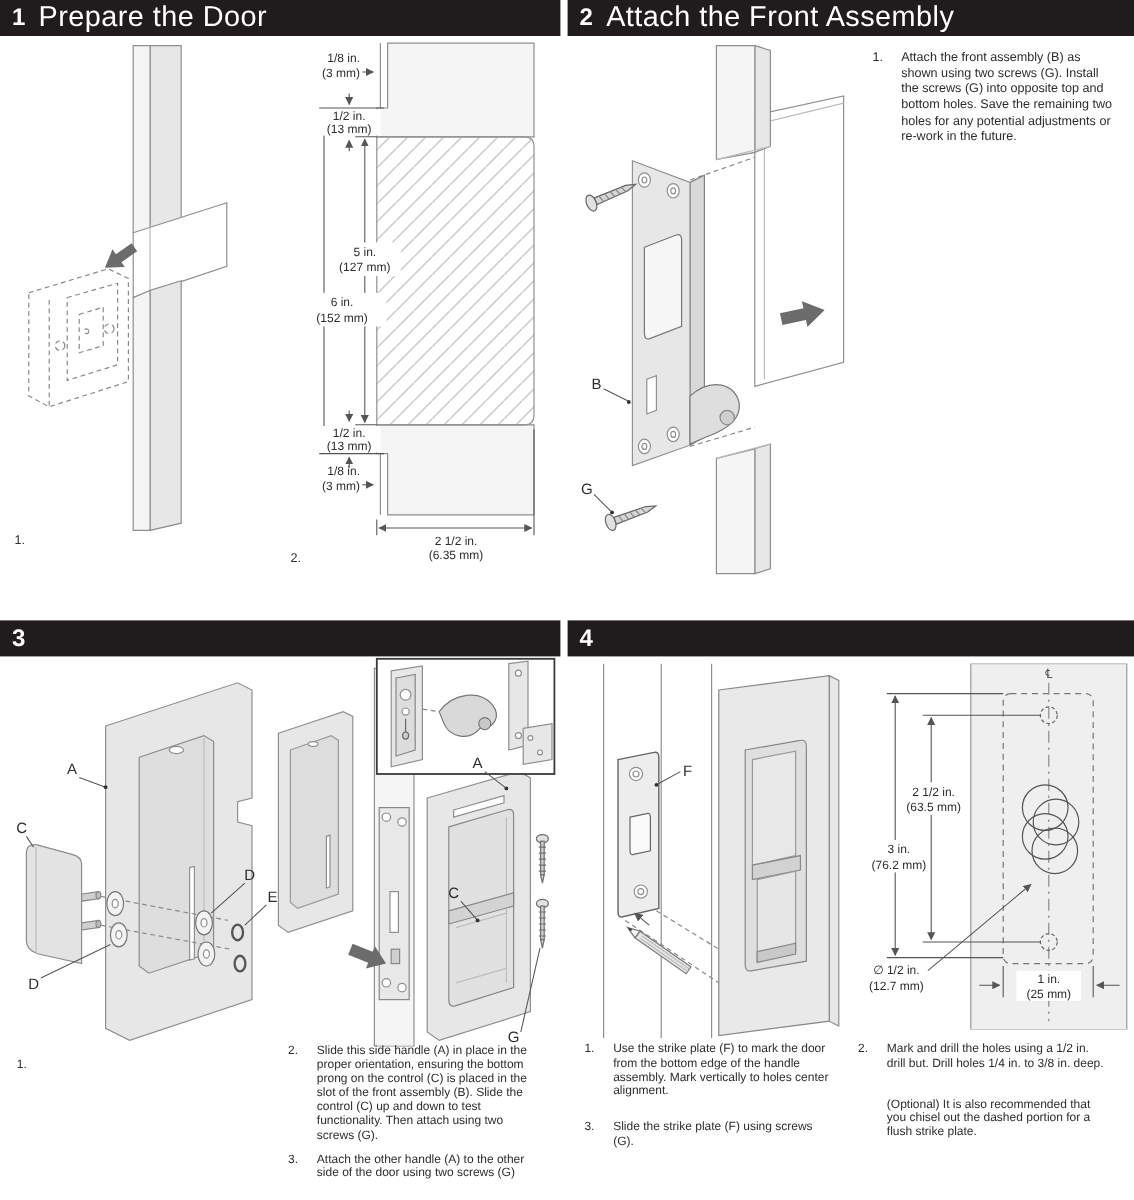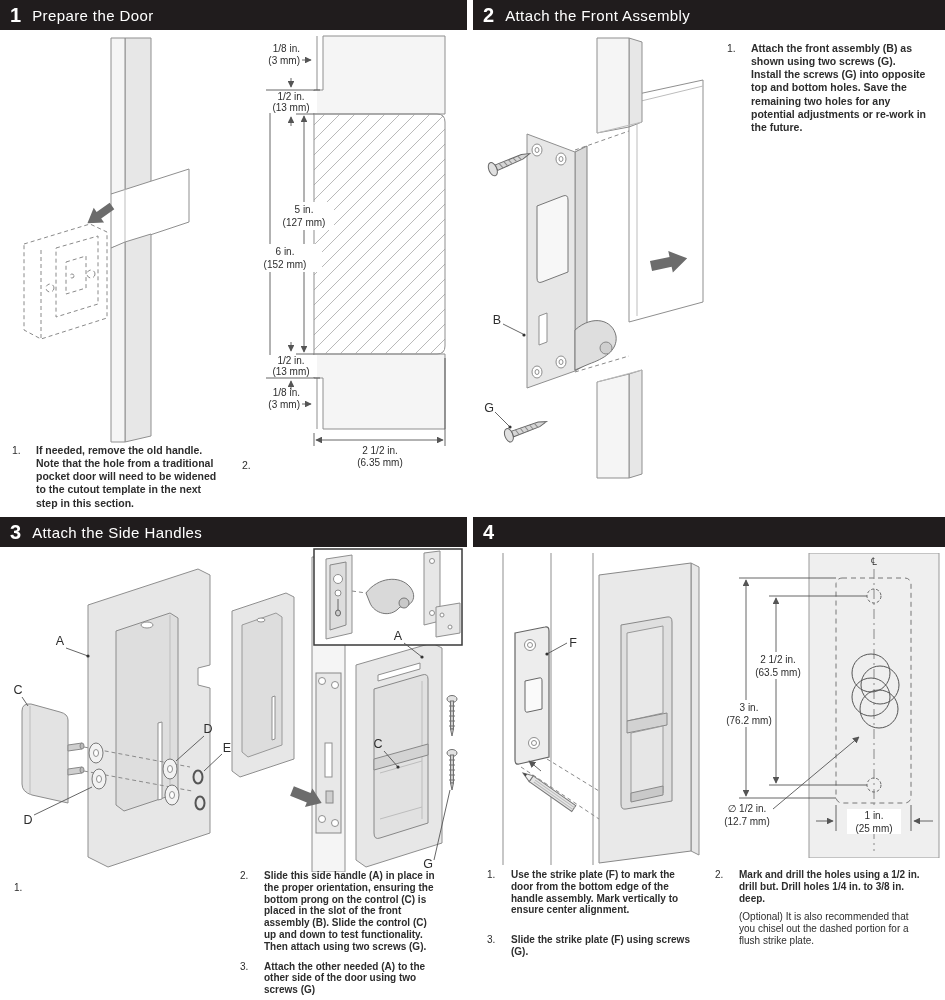--- a/index.html
+++ b/index.html
@@ -1,28 +1,28 @@
 <!DOCTYPE html>
 <html><head>
 <meta charset="utf-8">
 <style>
   *{margin:0;padding:0;box-sizing:border-box}
   html,body{width:945px;height:1000px;background:#fff;overflow:hidden;
     font-family:"Liberation Sans",sans-serif;color:#2d2d2d;}
   .panel{position:absolute;}
   .hdr{height:30px;background:#201c1d;color:#fff;display:flex;align-items:center;padding:0 10px;}
   .hdr .n{font-weight:bold;font-size:20px;margin-right:11px;}
-  .hdr .t{font-size:15px;letter-spacing:.4px;}
+  .hdr .t{font-size:24px;letter-spacing:.4px;}
   .steps{position:absolute;display:flex;flex-direction:column;}
   .step{display:flex;}
   .step .sn{flex:none;width:24px;}
-  .step .st{flex:1;font-weight:bold;}
+  .step .st{flex:1;}
   .fs-a .step{font-size:10.5px;line-height:1.25;}
   .fs-b .step{font-size:10px;line-height:1.18;}
-  .note{font-size:10px;line-height:1.18;margin:7px 0 0 24px;}
+  .note{font-size:10px;line-height:1.18;margin:22px 0 0 24px;}
   .gap8{margin-top:8px}.gap18{margin-top:18px}
   svg{position:absolute;}
   svg text{fill:#2d2d2d;font-family:"Liberation Sans",sans-serif;}
   text.dim{font-size:10px;text-anchor:middle;}
   text.dimL{font-size:10px;text-anchor:end;}
   text.lbl{font-size:12.5px;text-anchor:middle;}
   .s-fill{fill:#f5f5f5;stroke:#8f8f8f;}
   .s-fill2{fill:#e7e7e7;stroke:#8f8f8f;}
   .s-fill3{fill:#d9d9d9;stroke:#808080;}
   .s-white{fill:#ffffff;stroke:#8f8f8f;}
@@ -112,21 +112,20 @@
       <text class="dimL" x="60" y="362">1/8 in.</text>
       <text class="dimL" x="60" y="374">(3 mm)</text>
       <text class="dim" x="140" y="420">2 1/2 in.</text>
       <text class="dim" x="140" y="432">(6.35 mm)</text>
     </g>
   </svg>
 
   <div class="steps fs-a" style="left:12px;top:444px;width:212px">
     <div class="step">
       <span class="sn">1.</span>
-      <span class="st">If needed, remove the old handle. Note that the hole from a traditional pocket door will need to be widened to the cutout template in the next step in this section.</span>
     </div>
   </div>
   <div class="steps fs-a" style="left:242px;top:459px;width:212px">
     <div class="step">
       <span class="sn">2.</span>
     </div>
   </div>
 </div>
 
 <div class="panel" style="left:473px;top:0;width:472px;height:516px">
@@ -188,21 +187,20 @@
     <div class="step">
       <span class="sn">1.</span>
       <span class="st">Attach the front assembly (B) as shown using two screws (G). Install the screws (G) into opposite top and bottom holes. Save the remaining two holes for any potential adjustments or re-work in the future.</span>
     </div>
   </div>
 </div>
 
 <div class="panel" style="left:0;top:517px;width:467px;height:483px">
   <div class="hdr">
     <span class="n">3</span>
-    <span class="t">Attach the Side Handles</span>
   </div>
 
   <svg width="230" height="322" viewBox="0 0 230 322" style="left:8px;top:36px">
     <g>
       <path class="s-fill2" d="M80,52 L190,16 L202,22 L202,112 L190,115 L190,132 L202,135 L202,280 L100,314 L80,304 Z"></path>
       <path d="M108,78 L162,60 L170,65 L170,240 L116,258 L108,252 Z" fill="#dedede" stroke="#8c8c8c"></path>
       <path class="s-thin" d="M162,62 L162,238"></path>
       <ellipse class="s-white" cx="139" cy="72" rx="6" ry="3"></ellipse>
       <path class="s-white" d="M150,170 L154,169 L154,246 L150,247 Z"></path>
     </g>
@@ -309,21 +307,21 @@
       <span class="sn">1.</span>
     </div>
   </div>
   <div class="steps fs-b" style="left:240px;top:353px;width:200px">
     <div class="step">
       <span class="sn">2.</span>
       <span class="st">Slide this side handle (A) in place in the proper orientation, ensuring the bottom prong on the control (C) is placed in the slot of the front assembly (B). Slide the control (C) up and down to test functionality. Then attach using two screws (G).</span>
     </div>
     <div class="step gap8">
       <span class="sn">3.</span>
-      <span class="st">Attach the other needed (A) to the other side of the door using two screws (G)</span>
+      <span class="st">Attach the other handle (A) to the other side of the door using two screws (G)</span>
     </div>
   </div>
 </div>
 
 <div class="panel" style="left:473px;top:517px;width:472px;height:483px">
   <div class="hdr">
     <span class="n">4</span>
   </div>
 
   <svg width="240" height="312" viewBox="0 0 240 312" style="left:8px;top:36px">
@@ -402,21 +400,21 @@
       <text class="dim" x="26" y="259">∅ 1/2 in.</text>
       <text class="dim" x="26" y="272">(12.7 mm)</text>
       <text class="dim" x="153" y="266">1 in.</text>
       <text class="dim" x="153" y="279">(25 mm)</text>
     </g>
   </svg>
 
   <div class="steps fs-b" style="left:14px;top:352px;width:206px">
     <div class="step">
       <span class="sn">1.</span>
-      <span class="st">Use the strike plate (F) to mark the door from the bottom edge of the handle assembly. Mark vertically to ensure center alignment.</span>
+      <span class="st">Use the strike plate (F) to mark the door from the bottom edge of the handle assembly. Mark vertically to holes center alignment.</span>
     </div>
     <div class="step gap18">
       <span class="sn">3.</span>
       <span class="st">Slide the strike plate (F) using screws (G).</span>
     </div>
   </div>
   <div class="steps fs-b" style="left:242px;top:352px;width:208px">
     <div class="step">
       <span class="sn">2.</span>
       <span class="st">Mark and drill the holes using a 1/2 in. drill but. Drill holes 1/4 in. to 3/8 in. deep.</span>

